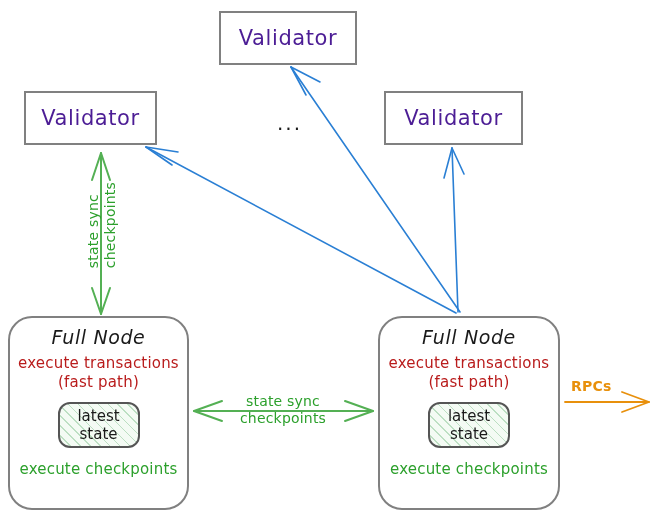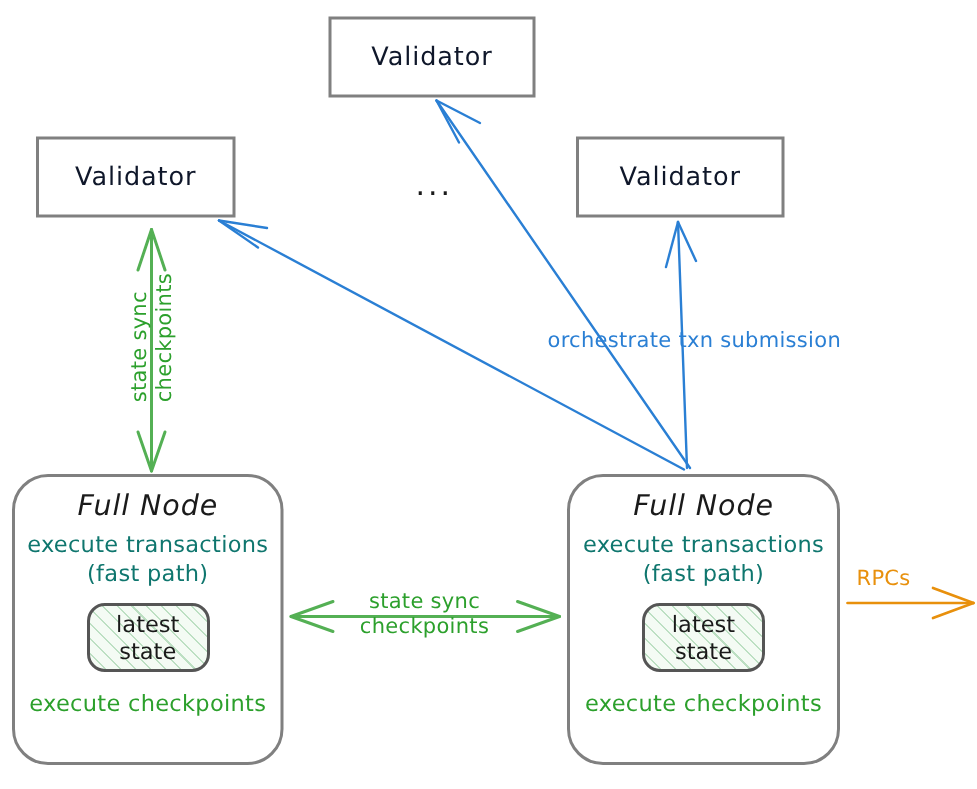--- a/index.html
+++ b/index.html
@@ -31,42 +31,42 @@
     border: 2px solid #808080;
     z-index: 3;
   }
   .validator-box {
     display: flex;
     align-items: center;
     justify-content: center;
   }
   .validator-label {
     font-family: "DejaVu Sans", sans-serif;
-    font-size: 17px;
-    color: #0f172a;
+    font-size: 21px;
+    color: #4c1d95;
     letter-spacing: 0.6px;
   }
 
   .fullnode-box {
     display: flex;
     flex-direction: column;
     align-items: center;
     padding-top: 8px;
     border-radius: 24px;
   }
   .fullnode-title {
     font-size: 19px;
     color: #1a1a1a;
     letter-spacing: 0.6px;
     font-style: italic;
     margin-bottom: 6px;
   }
   .fullnode-sub {
     font-size: 15px;
-    color: #0f766e;
+    color: #b91c1c;
     text-align: center;
     line-height: 1.28;
     letter-spacing: 0.2px;
   }
   .state-box {
     margin-top: 10px;
     width: 82px;
     height: 46px;
     box-sizing: border-box;
     border: 2px solid #555555;
@@ -108,21 +108,21 @@
   .edge-label {
     position: absolute;
     font-size: 14px;
     line-height: 1.22;
     white-space: nowrap;
     z-index: 4;
     letter-spacing: 0.2px;
   }
   .lbl-green { color: #2ca02c; }
   .lbl-blue  { color: #2a7fd4; }
-  .lbl-orange{ color: #e8900c; font-weight: normal; }
+  .lbl-orange{ color: #e8900c; font-weight: bold; }
 
   .vert-label {
     position: absolute;
     z-index: 4;
     display: flex;
     gap: 1px;
   }
   .vert-label span {
     writing-mode: vertical-rl;
     transform: rotate(180deg);
@@ -218,17 +218,16 @@
   <div class="vert-label" style="left:85px; top:182px;">
     <span>state sync</span>
     <span>checkpoints</span>
   </div>
 
   <div class="edge-label lbl-green" style="left:233px; top:393px; text-align:center; width:100px;">
     <div>state sync</div>
     <div>checkpoints</div>
   </div>
 
-  <div class="edge-label lbl-blue" style="left:365px; top:219px;">orchestrate txn submission</div>
 
   <div class="edge-label lbl-orange" style="left:571px; top:378px;">RPCs</div>
 
 </div>
 
 </body></html>

